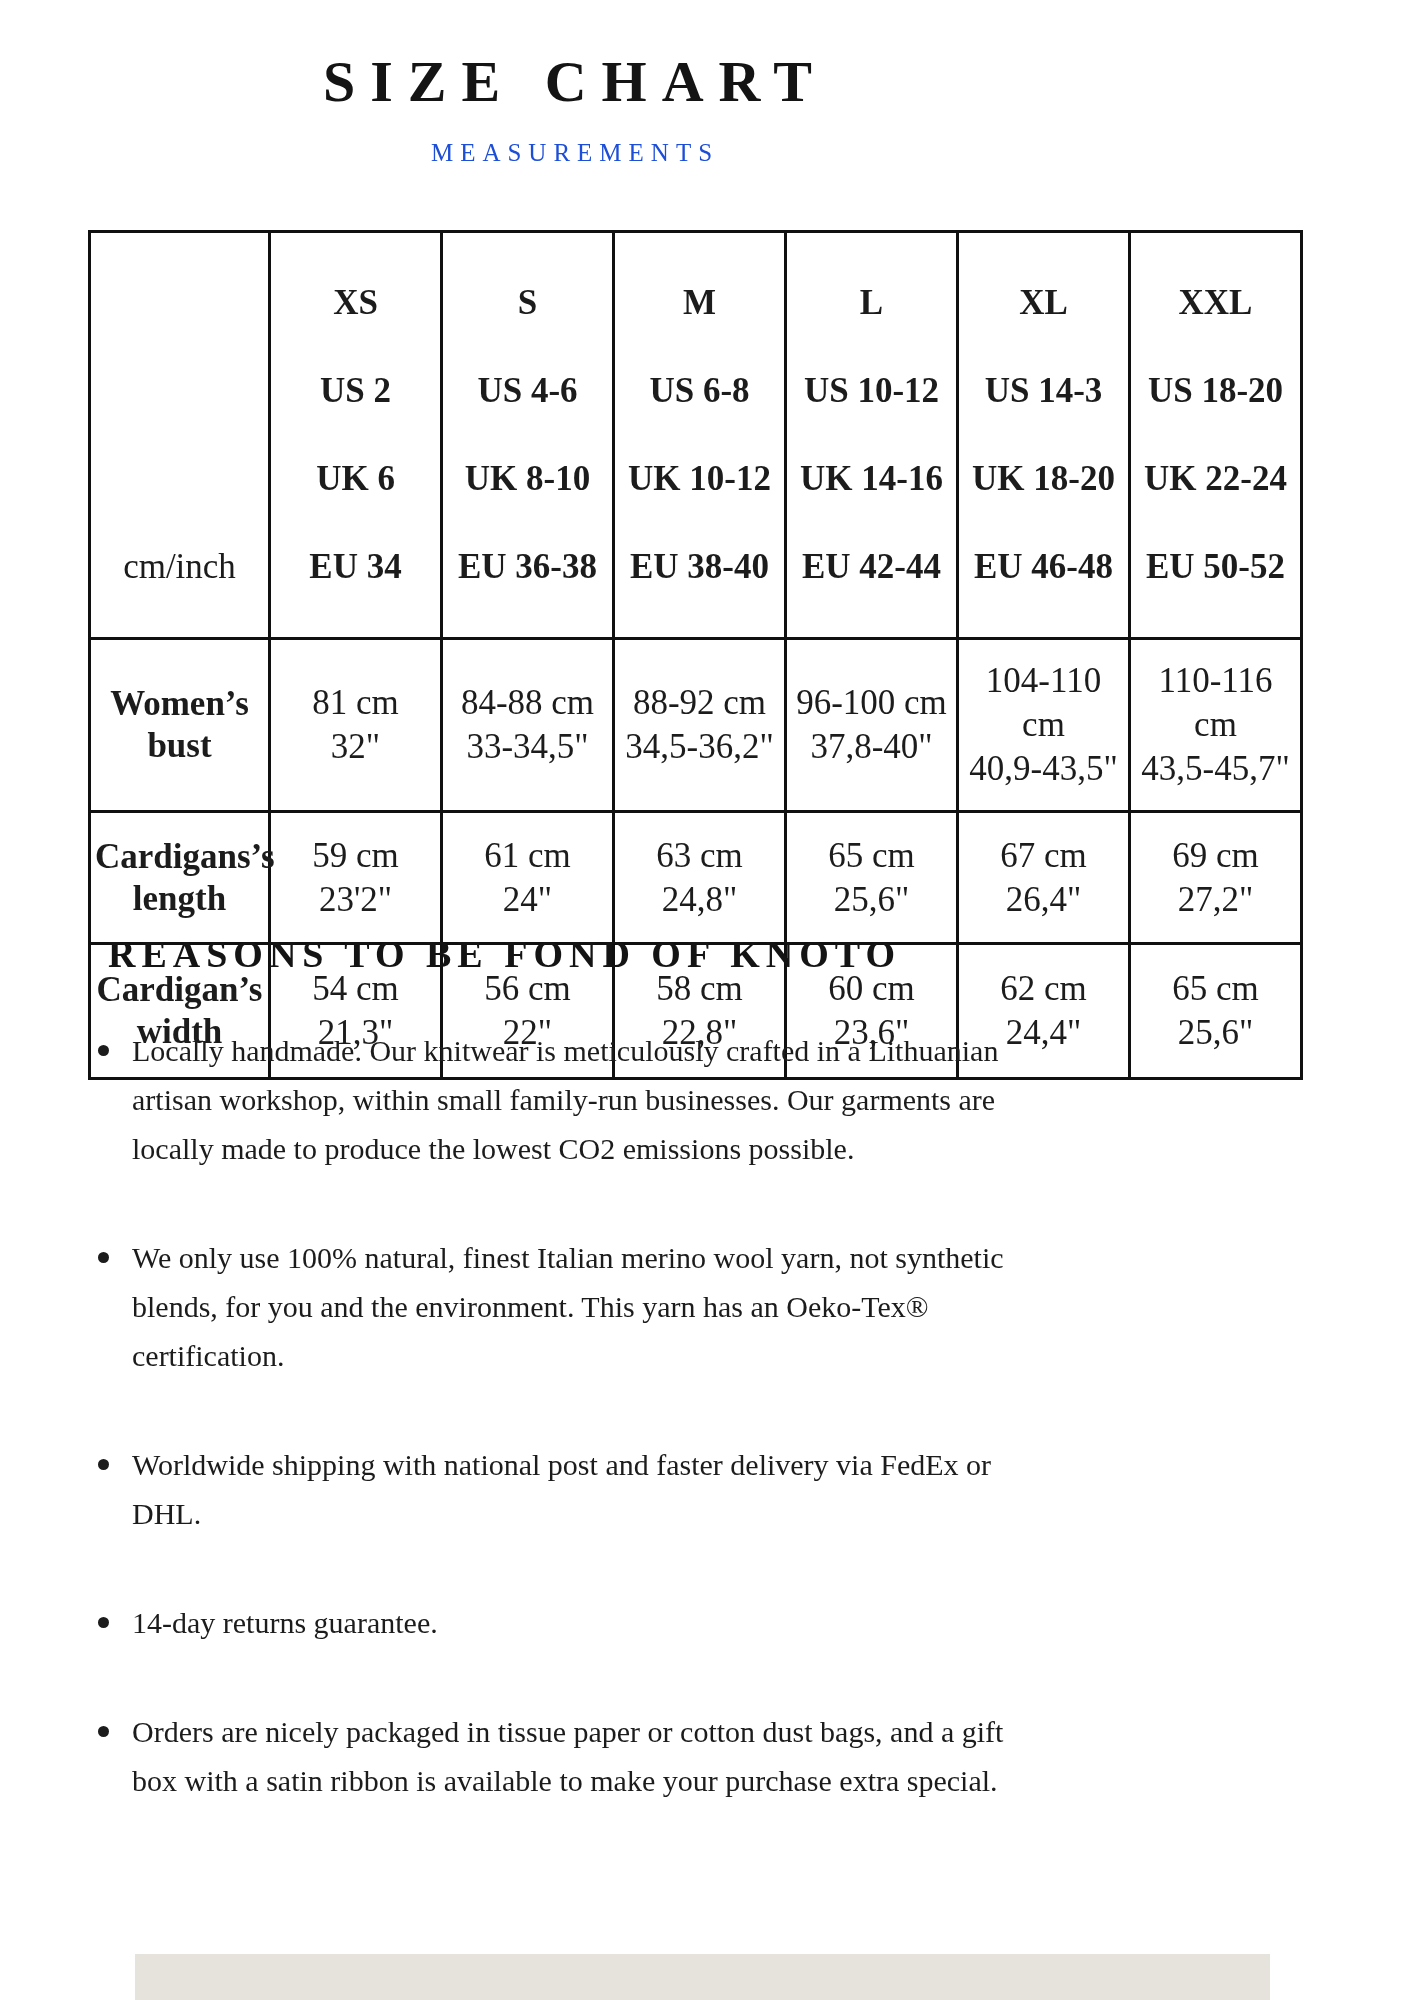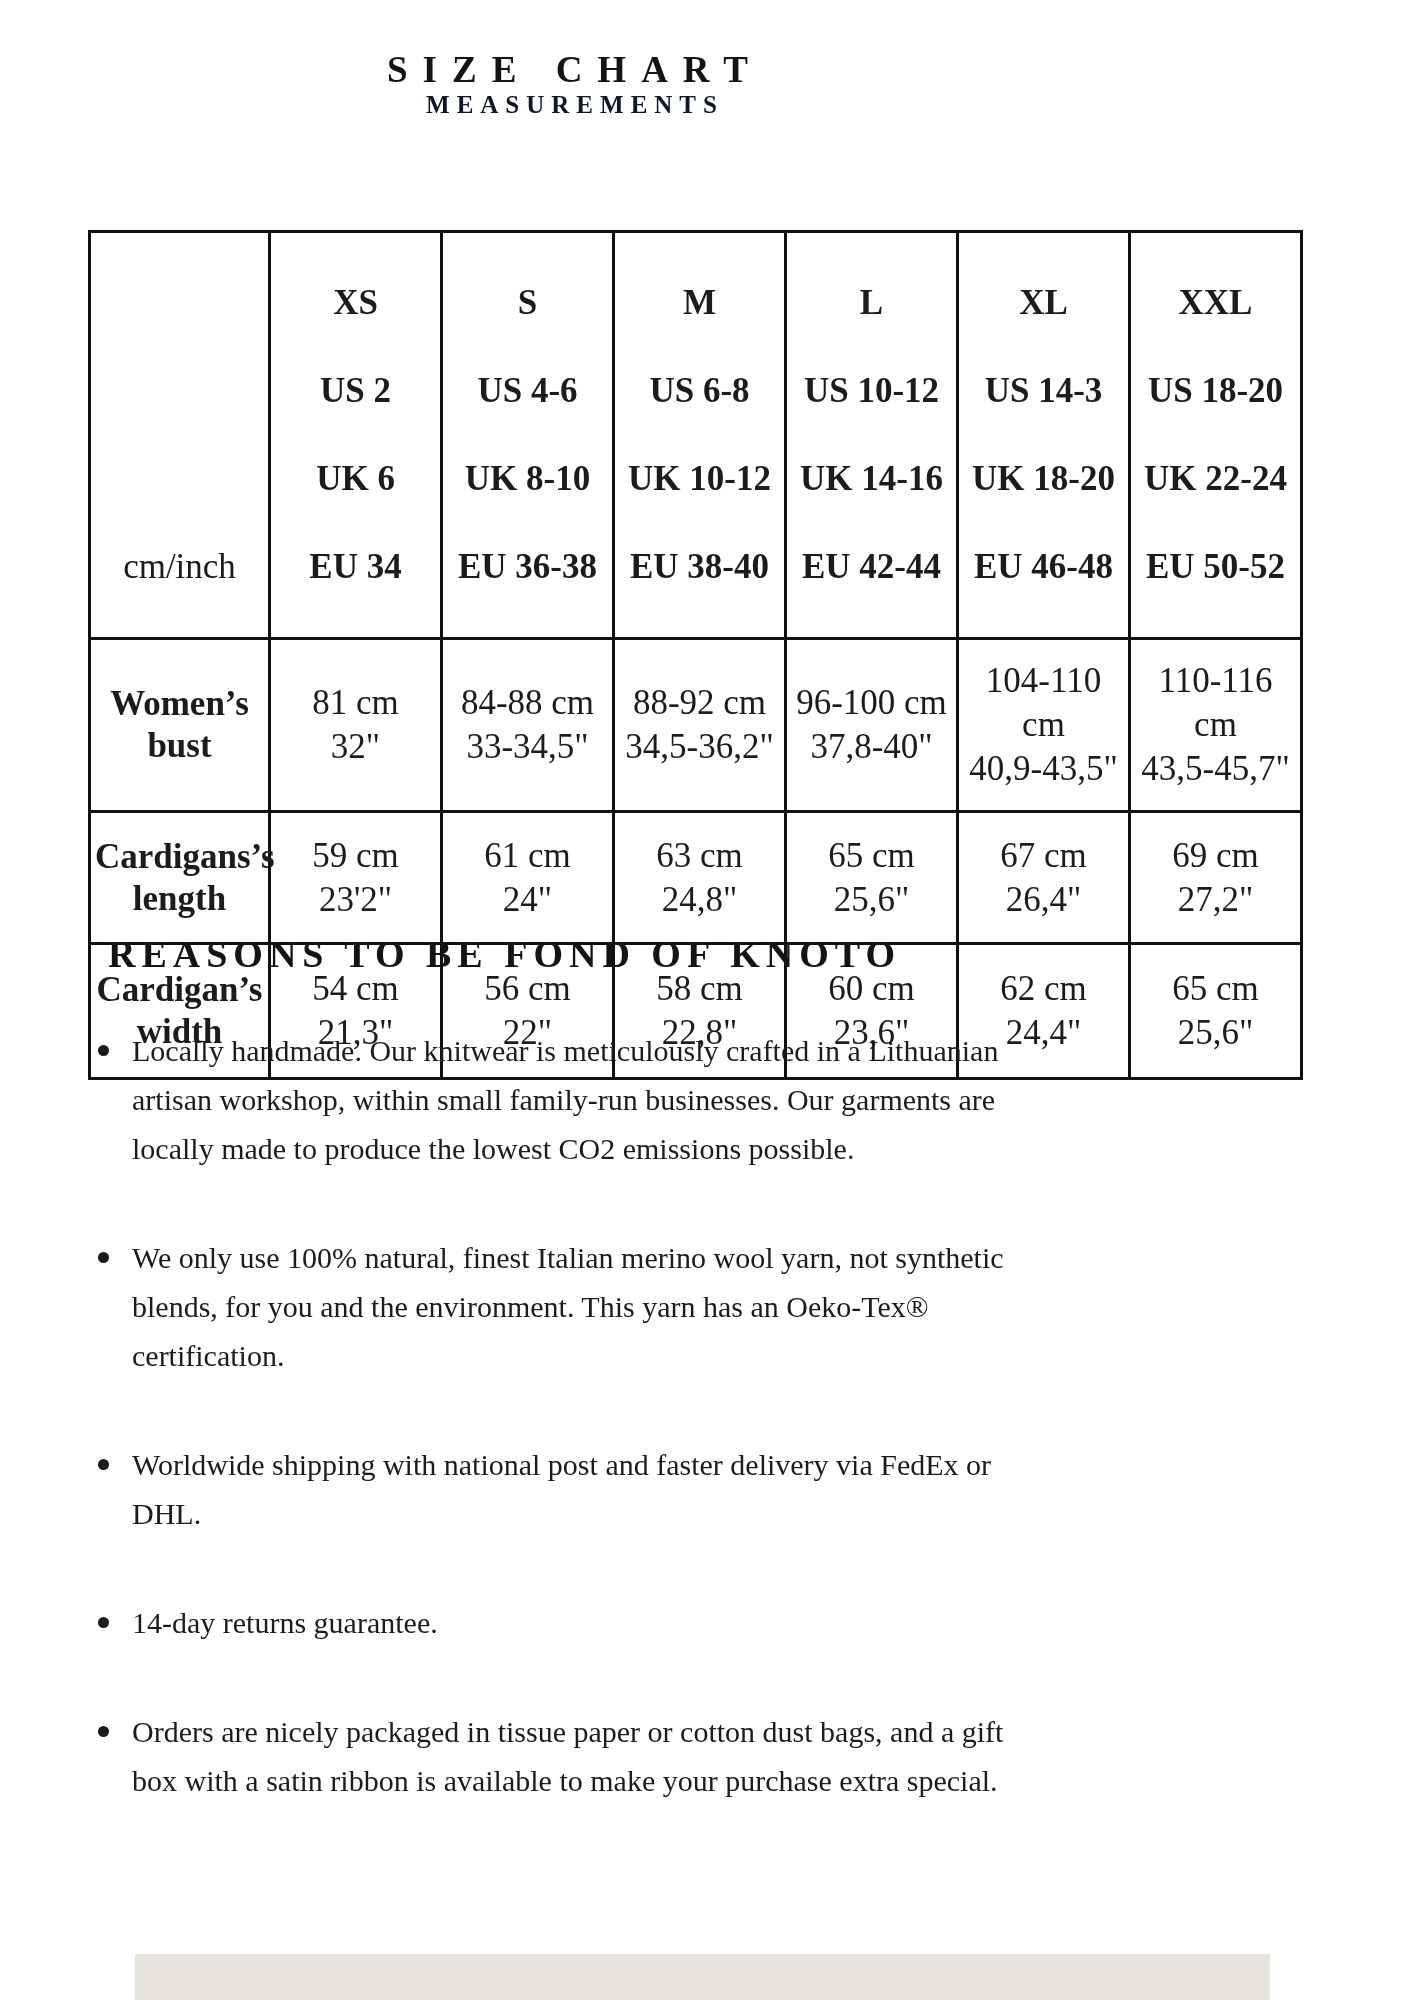--- a/index.html
+++ b/index.html
@@ -4,22 +4,22 @@
 <style>
   * { margin:0; padding:0; box-sizing:border-box; }
   html,body { background:#ffffff; }
   .page {
     position:relative; width:1414px; height:2000px; margin:0 auto;
     background:#ffffff; color:#1c1c1c; overflow:hidden;
     font-family:"Liberation Serif", serif;
   }
   
   .header { position:absolute; top:48px; left:0; width:1150px; text-align:center; }
-  .title { font-size:37px; font-weight:700; letter-spacing:15px; color:#141414; }
-  .subtitle { font-size:25px; font-weight:700; letter-spacing:7px; color:#0f172a; }
+  .title { font-size:58px; font-weight:700; letter-spacing:15px; color:#141414; }
+  .subtitle { margin-top:24px; font-size:25px; font-weight:400; letter-spacing:7px; color:#1d4ed8; }
   
   .size-table {
     position:absolute; top:230px; left:88px; width:1212px;
     border-collapse:collapse; table-layout:fixed;
   }
   .size-table td {
     border:3px solid #101010; text-align:center; vertical-align:middle;
     font-size:35px; line-height:44px; white-space:pre-line; color:#1c1c1c;
     padding:4px;
   }

